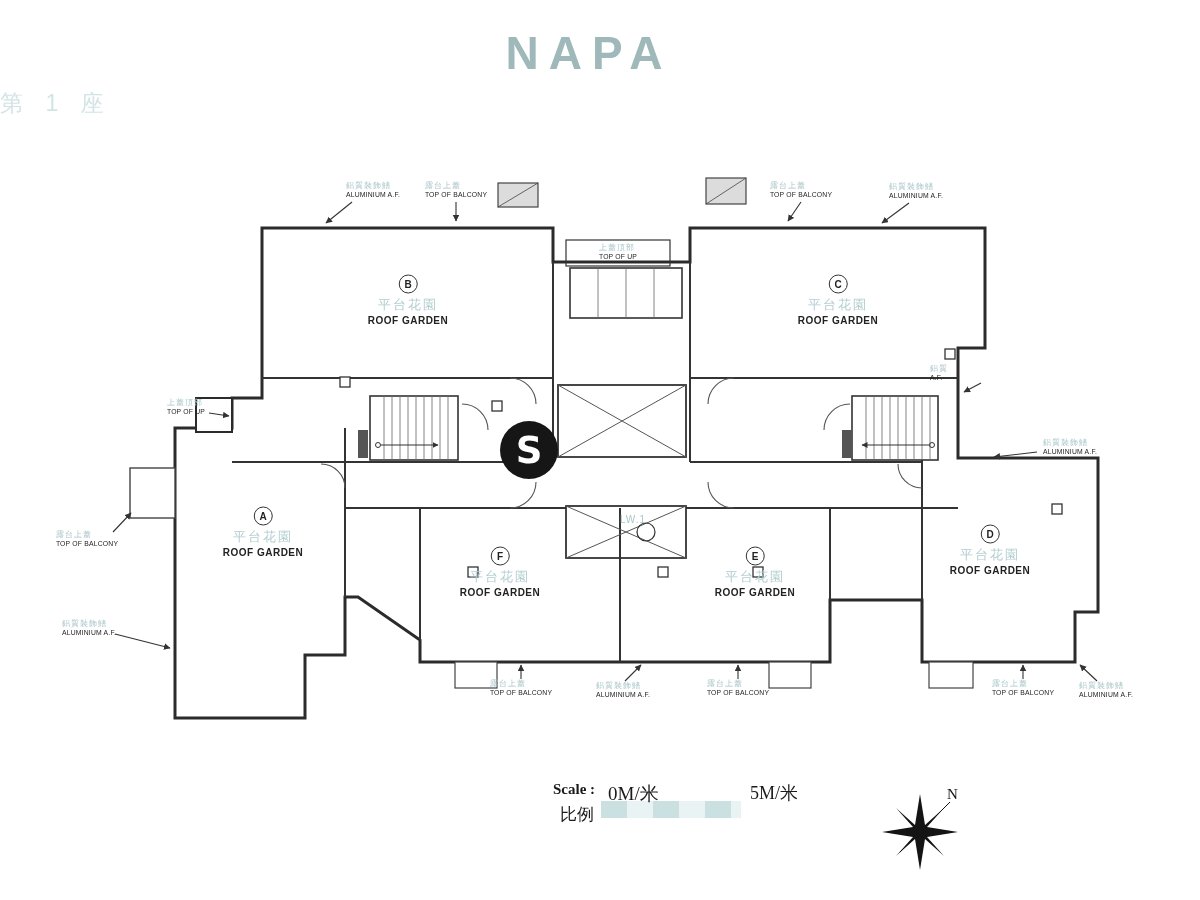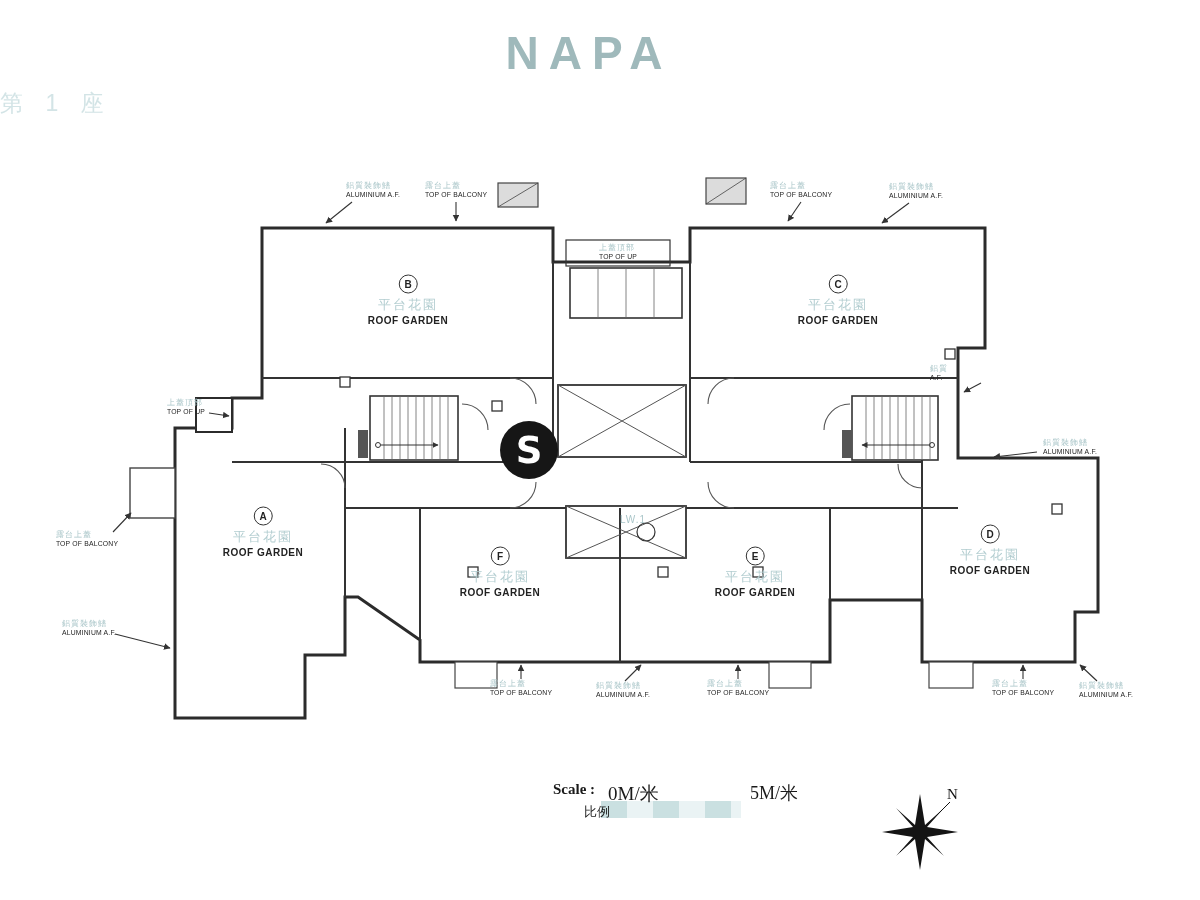--- a/index.html
+++ b/index.html
@@ -40,21 +40,21 @@
   .logo-cn{font-size:25px;font-weight:bold;letter-spacing:13px;color:#1a1a1a;line-height:1.0;}
   .logo-en{font-size:27px;font-weight:800;letter-spacing:0.5px;color:#0e0e0e;line-height:1.05;
            font-family:"DejaVu Sans",sans-serif;}
 
   
   .scale-label,.scale-zero,.scale-five,.scale-cn{position:absolute;
            font-family:"Liberation Serif",serif;color:#1a1a1a;z-index:3;}
   .scale-label{left:553px;top:781px;font-size:15px;font-weight:bold;}
   .scale-zero{left:608px;top:781px;font-size:19px;}
   .scale-five{left:750px;top:781px;font-size:18px;}
-  .scale-cn{left:584px;top:803px;font-size:13px;}
+  .scale-cn{left:560px;top:803px;font-size:17px;}
   .scale-bar{position:absolute;left:601px;top:801px;width:140px;height:17px;z-index:2;
              background:repeating-linear-gradient(90deg,#b9d6d8 0 26px,#e4f0f1 26px 52px);
              opacity:0.75;filter:blur(0.6px);}
 
   
   .compass{position:absolute;left:865px;top:777px;width:110px;height:110px;z-index:3;}
   .compass-n{font-family:"Liberation Serif",serif;font-size:15px;fill:#111;}
 </style>
 </head>
 <body>

